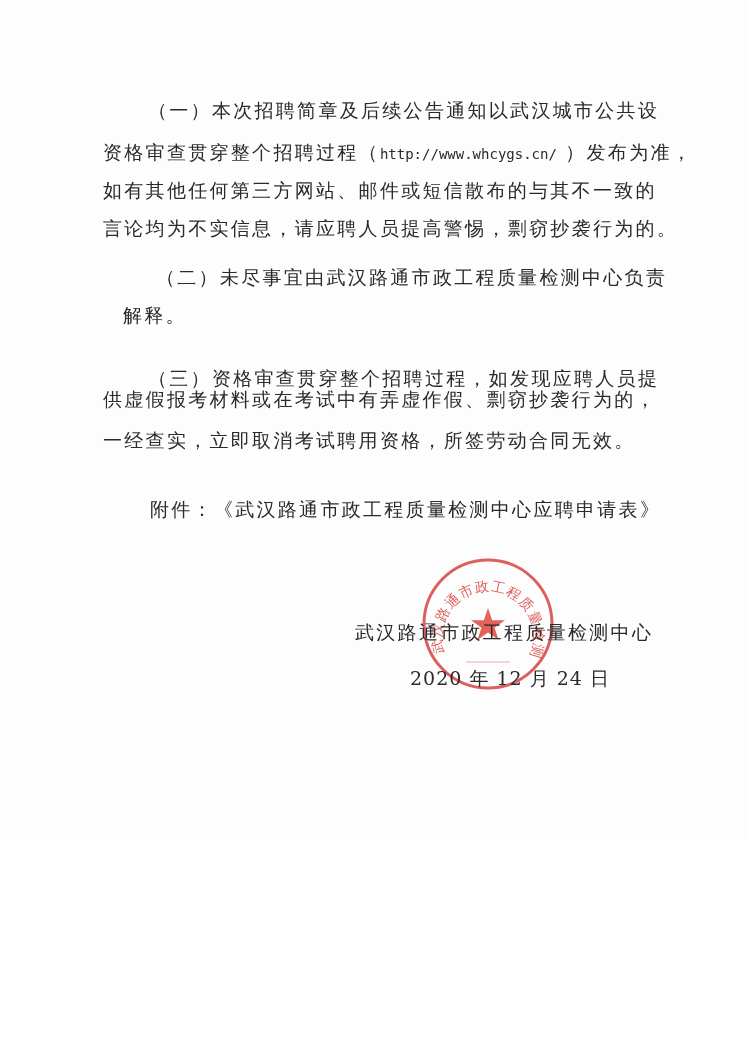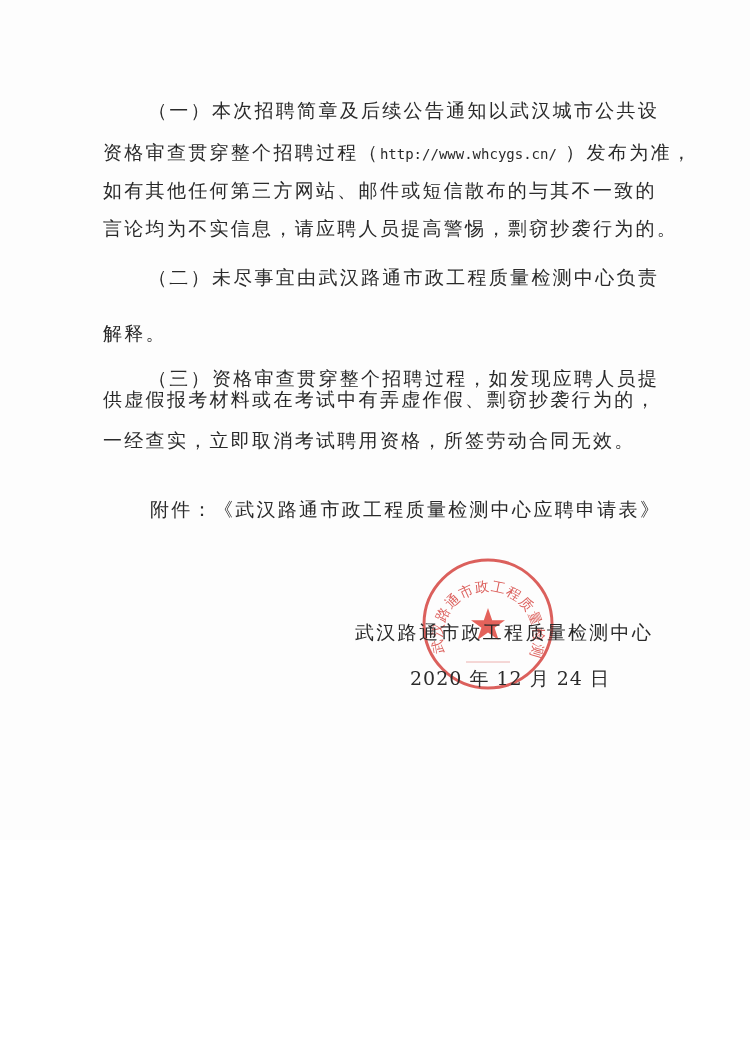--- a/index.html
+++ b/index.html
@@ -57,22 +57,22 @@
 </head>
 <body>
 
 <div class="page">
 
   <div class="line indent" style="top:98px;">（一）本次招聘简章及后续公告通知以武汉城市公共设</div>
   <div class="line" style="top:140px;"><span>资格审查贯穿整个招聘过程（</span><span class="url">http://www.whcygs.cn/</span><span> ）发布为准，</span></div>
   <div class="line" style="top:178px;">如有其他任何第三方网站、邮件或短信散布的与其不一致的</div>
   <div class="line" style="top:216px;">言论均为不实信息，请应聘人员提高警惕，剽窃抄袭行为的。</div>
 
-  <div class="line indent" style="top:265px;">（二）未尽事宜由武汉路通市政工程质量检测中心负责</div>
-  <div class="line" style="top:321px;">解释。</div>
+  <div class="line indent" style="top:265px;margin-left:8px;">（二）未尽事宜由武汉路通市政工程质量检测中心负责</div>
+  <div class="line" style="top:303px;margin-left:20px;">解释。</div>
 
   <div class="line indent" style="top:366px;">（三）资格审查贯穿整个招聘过程，如发现应聘人员提</div>
   <div class="line" style="top:387px;">供虚假报考材料或在考试中有弄虚作假、剽窃抄袭行为的，</div>
   <div class="line" style="top:428px;text-align:center;">一经查实，立即取消考试聘用资格，所签劳动合同无效。</div>
 
   <div class="line indent" style="top:488px; left:150px;margin-top:9px;">附件：《武汉路通市政工程质量检测中心应聘申请表》</div>
 
   <svg class="stamp" viewBox="0 0 136 136">
     <defs>
       <path id="sealArc" d="M 26 100 A 46 46 0 1 1 110 100"></path>

